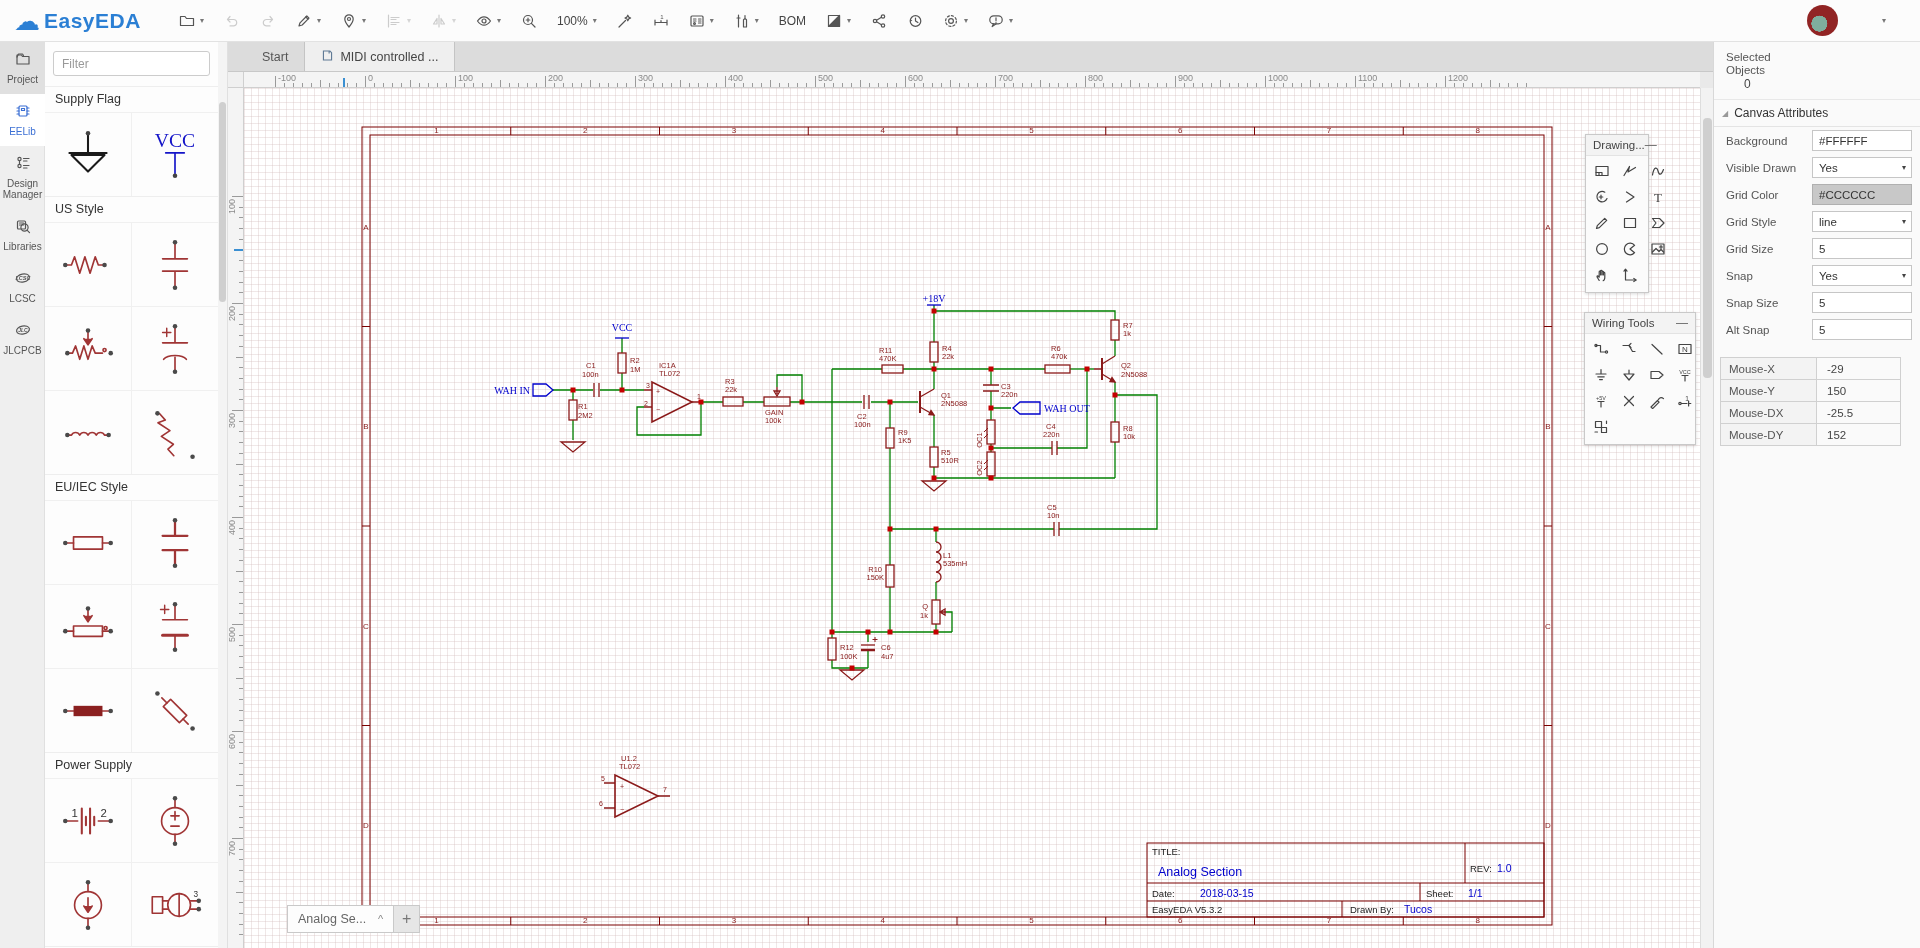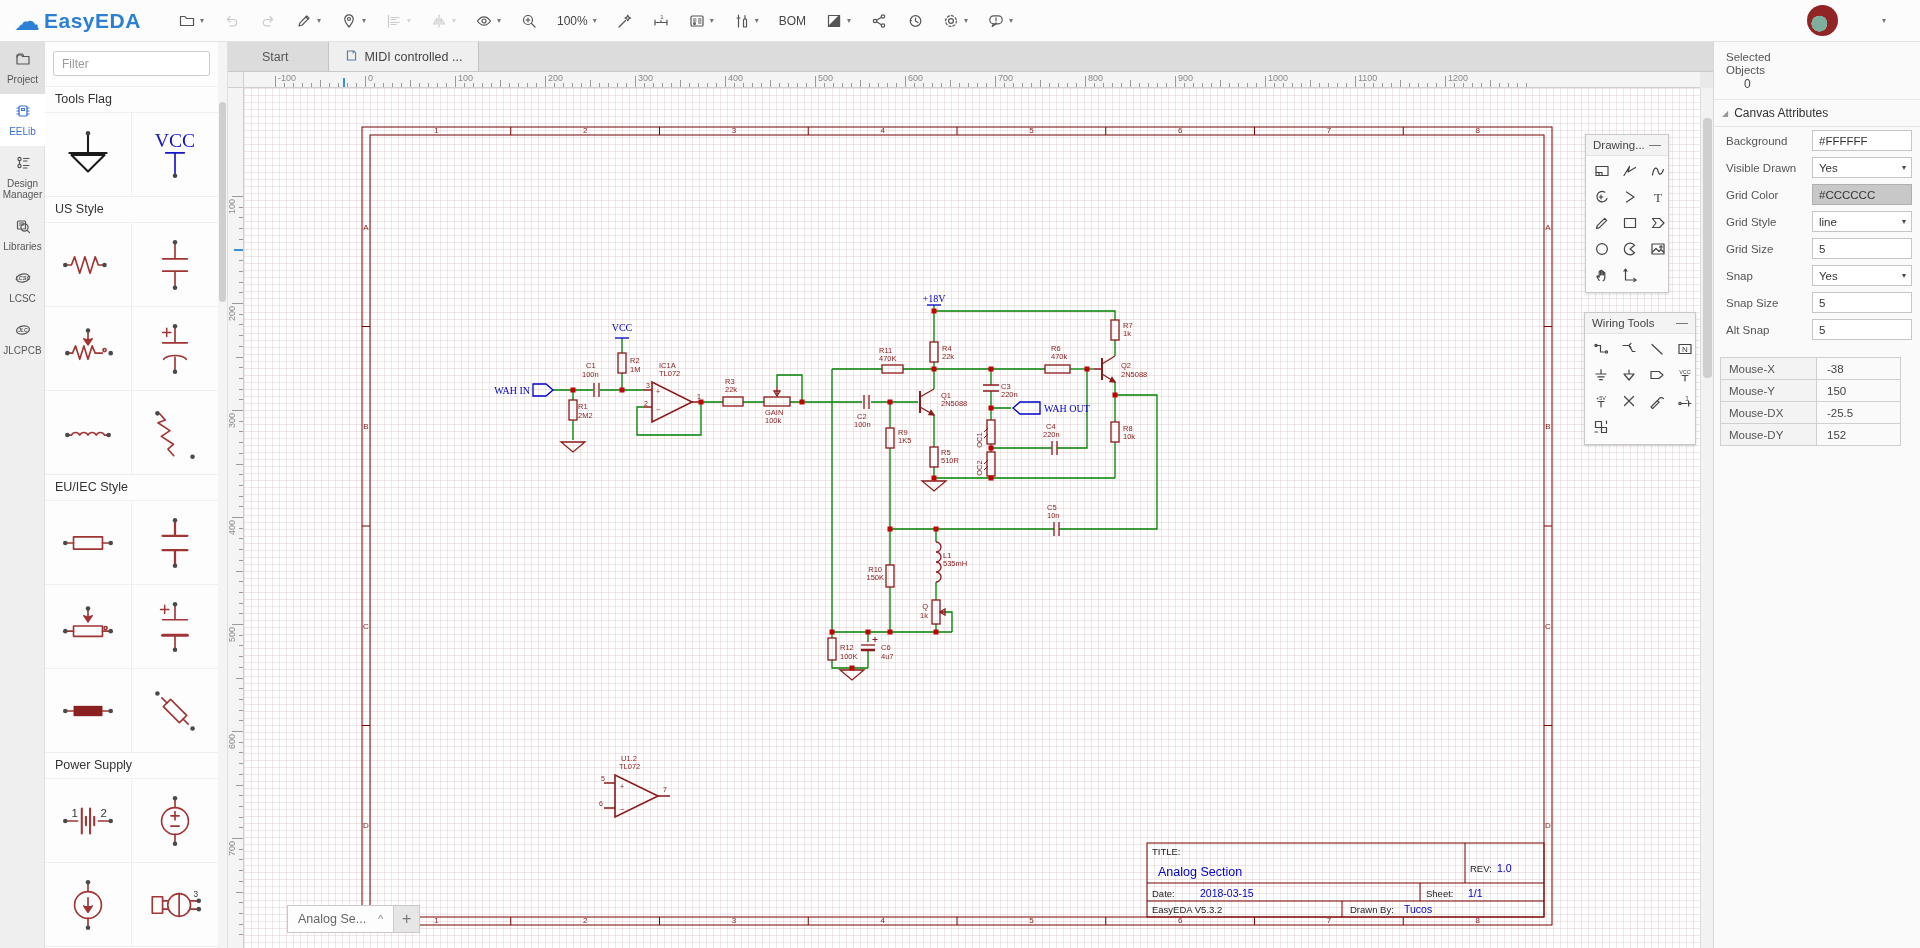--- a/index.html
+++ b/index.html
@@ -37,21 +37,21 @@
   .lib-section-title{padding:5px 10px 6px 10px;font-size:12.5px;color:#333;border-top:1px solid #eee;background:#fdfdfd;}
   .lib-grid{display:grid;grid-template-columns:1fr 1fr;}
   .lib-cell{height:84px;border-top:1px solid #f0f0f0;display:flex;align-items:center;justify-content:center;}
   .lib-cell:nth-child(odd){border-right:1px solid #f0f0f0;}
   #libscroll{position:absolute;top:42px;left:218px;width:10px;height:906px;background:#f4f4f4;border-right:1px solid #e0e0e0;}
   #libscroll .thumb{position:absolute;left:1px;width:7px;top:60px;height:200px;background:#cfcfcf;border-radius:4px;}
   
   #canvasarea{position:absolute;top:42px;left:228px;width:1485px;height:906px;background:#e9e9e9;}
   #tabbar{position:absolute;top:0;left:0;right:0;height:30px;background:#dcdcdc;border-bottom:1px solid #c8c8c8;display:flex;align-items:stretch;padding-left:18px;}
   .tab{display:flex;align-items:center;padding:0 16px;font-size:12.5px;color:#555;}
-  .tab.active{background:#efefef;border-left:1px solid #c4c4c4;border-right:1px solid #c4c4c4;color:#444;margin-left:24px;}
+  .tab.active{background:#efefef;border-left:1px solid #c4c4c4;border-right:1px solid #c4c4c4;color:#444;}
   .tab .ticon{margin-right:6px;color:#607a96;}
   #hruler{position:absolute;top:30px;left:16px;right:13px;height:16px;background:#f4f4f4;border-bottom:1px solid #cfcfcf;overflow:hidden;}
   #vruler{position:absolute;top:46px;left:0;width:16px;bottom:0;background:#f4f4f4;border-right:1px solid #cfcfcf;overflow:hidden;}
   #rcorner{position:absolute;top:30px;left:0;width:16px;height:16px;background:#f0f0f0;border-bottom:1px solid #cfcfcf;border-right:1px solid #cfcfcf;}
   .rlab{position:absolute;font-size:9px;color:#8a8a8a;}
   .rtick{position:absolute;background:#9a9a9a;}
   #hmarker{position:absolute;width:2px;height:9px;bottom:0;background:#3a8fd2;}
   #vmarker{position:absolute;height:2px;width:9px;right:0;background:#3a8fd2;}
   #viewport{position:absolute;top:46px;left:16px;right:13px;bottom:0;background-color:#ffffff;
     background-image:linear-gradient(rgba(214,193,193,.38) 1px,transparent 1px),
@@ -67,21 +67,21 @@
   .tb-k{fill:#222;font-size:9.5px;font-family:"Liberation Sans",sans-serif;}
   .tb-v{fill:#0000cc;font-size:10.5px;font-family:"Liberation Sans",sans-serif;}
   .tb-big{fill:#0000cc;font-size:12.5px;font-family:"Liberation Sans",sans-serif;}
   .zone{fill:#8b2020;font-size:8px;font-family:"Liberation Sans",sans-serif;}
   
   .fpanel{position:absolute;background:#fbfbfb;border:1px solid #c9c9c9;box-shadow:0 1px 3px rgba(0,0,0,.15);}
   .fpanel .phead{height:21px;display:flex;align-items:center;justify-content:space-between;
     padding:0 7px;font-size:11.5px;color:#444;border-bottom:1px solid #e3e3e3;background:#f3f3f3;}
   .fpanel .pmin{color:#666;font-size:12px;}
   .pgrid{display:grid;padding:3px 4px 5px 4px;grid-gap:2px 4px;}
-  #drawing-panel{left:1585px;top:134px;width:84px;}
+  #drawing-panel{left:1585px;top:134px;width:64px;}
   #drawing-panel .pgrid{grid-template-columns:repeat(3,24px);}
   #wiring-panel{left:1584px;top:312px;width:112px;}
   #wiring-panel .pgrid{grid-template-columns:repeat(4,24px);}
   .ptool{width:24px;height:24px;display:flex;align-items:center;justify-content:center;color:#444;}
   
   #sheettabs{position:absolute;left:287px;top:905px;display:flex;}
   #sheettab{background:#fdfdfd;border:1px solid #c9c9c9;height:28px;display:flex;align-items:center;
     padding:0 10px;font-size:12.5px;color:#666;}
   #sheettab .chev{margin-left:12px;color:#888;font-size:11px;}
   #sheetadd{width:26px;height:28px;background:#e6e6e6;border:1px solid #c9c9c9;border-left:none;
@@ -313,21 +313,21 @@
           <ellipse cx="8" cy="8" rx="6.5" ry="4" transform="rotate(-12 8 8)"></ellipse>
           <text x="8" y="10" font-size="5" text-anchor="middle" fill="currentColor" stroke="none" font-style="italic" font-weight="bold">JLC</text>
         </svg></span><div class="lbl">JLCPCB</div></div>
   </div>
 
 <div id="libpanel">
   <div id="filter-row">
     <input id="filter-input" placeholder="Filter" style="">
   </div>
   <div id="lib-sections">
-      <div class="lib-section-title">Tools Flag</div>
+      <div class="lib-section-title">Supply Flag</div>
       <div class="lib-grid">
         <div class="lib-cell">
           <svg width="62" height="62" viewBox="0 0 60 60" fill="none" stroke="#a03535" stroke-width="1.6" stroke-linecap="round" stroke-linejoin="round">
             <g stroke="#1a1a1a" stroke-width="2">
               <path d="M30 10v18M12 28h36"></path>
               <path d="M14 30h32L30 46z" fill="none"></path>
             </g>
             <circle cx="30" cy="9" r="2.2" fill="#444" stroke="none"></circle>
           </svg>
         </div>
@@ -1217,21 +1217,21 @@
         <div class="actl">5</div>
       </div>
       <div class="arow">
         <div class="k">Alt Snap</div>
         <div class="actl">5</div>
       </div>
     </div>
   <div id="mousetable">
       <div class="mrow">
         <div class="k">Mouse-X</div>
-        <div class="v">-38</div>
+        <div class="v">-29</div>
       </div>
       <div class="mrow">
         <div class="k">Mouse-Y</div>
         <div class="v">150</div>
       </div>
       <div class="mrow">
         <div class="k">Mouse-DX</div>
         <div class="v">-25.5</div>
       </div>
       <div class="mrow">

